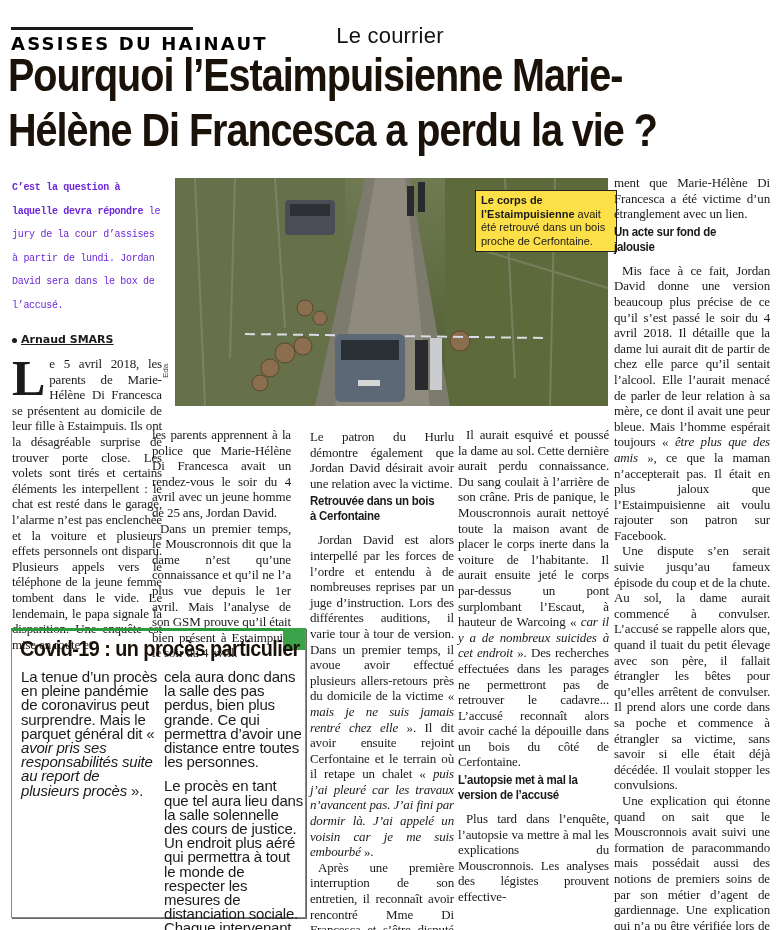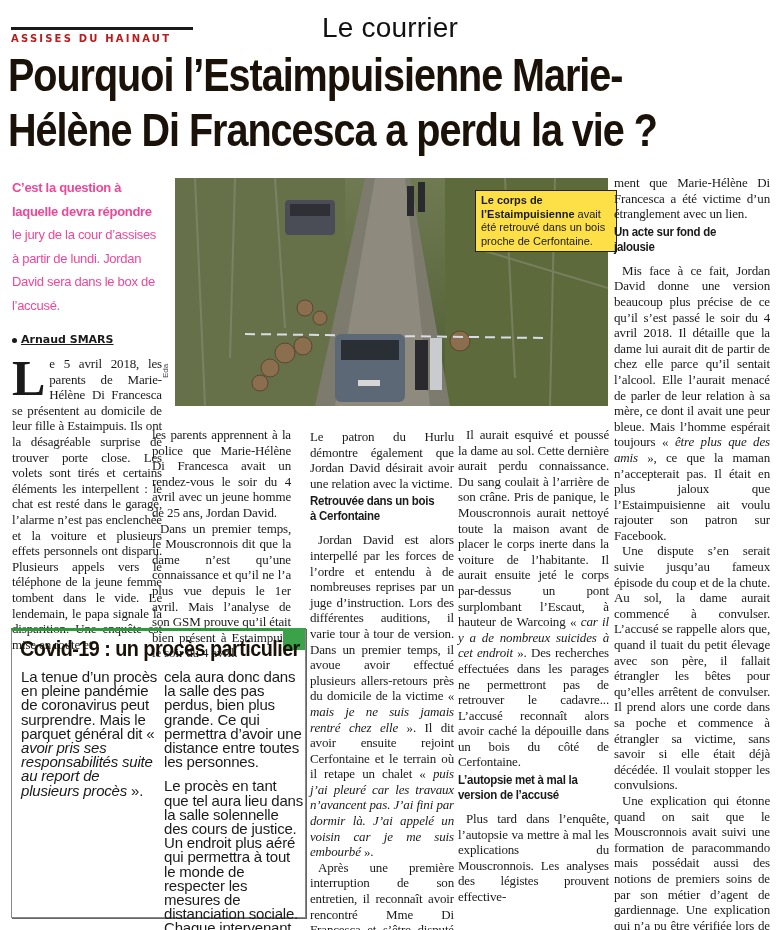--- a/index.html
+++ b/index.html
@@ -1,24 +1,24 @@
 <!DOCTYPE html>
 <html><head>
 <meta charset="utf-8">
 <style>
   html, body { margin: 0; padding: 0; background: #ffffff; }
   body { width: 780px; height: 930px; position: relative; overflow: hidden; color: #1a1a1a; }
   .abs { position: absolute; }
 
-  .publication { left: 0; width: 780px; top: 12px; text-align: center; font-family: "Liberation Sans", sans-serif; font-size: 28px; color: #111; letter-spacing: 0.2px; }
+  .publication { left: 0; width: 780px; top: 23px; text-align: center; font-family: "Liberation Sans", sans-serif; font-size: 22px; color: #111; letter-spacing: 0.2px; }
   .rubric-rule { left: 11px; top: 27px; width: 182px; height: 3px; background: #1a1a1a; }
-  .rubric { left: 11px; top: 33px; font-family: "DejaVu Sans", sans-serif; font-weight: bold; font-size: 10px; letter-spacing: 2.2px; color: #b91c1c; }
+  .rubric { left: 11px; top: 33px; font-family: "DejaVu Sans", sans-serif; font-weight: bold; font-size: 18px; letter-spacing: 2.2px; color: #000000; }
   .headline { left: 8px; top: 48px; width: 770px; font-family: "Liberation Sans", sans-serif; font-weight: bold; font-size: 46px; line-height: 55px; color: #1a1208; letter-spacing: -1.2px; transform: scaleX(0.86); transform-origin: left top; white-space: nowrap; }
 
-  .chapo { left: 12px; top: 176px; width: 152px; font-family: Liberation Sans, sans-serif; font-size: 13px; line-height: 23.5px; color: #ec4899; letter-spacing: -0.3px; }
+  .chapo { left: 12px; top: 176px; width: 152px; font-family: Liberation Mono, monospace; font-size: 10px; line-height: 23.5px; color: #6d28d9; letter-spacing: -0.3px; }
   .chapo b { font-weight: bold; }
   .byline { left: 12px; top: 333px; font-family: "DejaVu Sans", sans-serif; font-weight: bold; font-size: 11px; color: #1a1a1a; text-decoration: underline; }
   .byline .dot { display: inline-block; width: 5px; height: 5px; border-radius: 50%; background: #1a1a1a; margin-right: 4px; vertical-align: middle; }
 
   .col { font-family: "Liberation Serif", serif; font-size: 13px; line-height: 15.6px; text-align: justify; color: #1a1a1a; letter-spacing: -0.15px; }
   .col p { margin: 0; text-indent: 8px; }
   .col p.noindent { text-indent: 0; }
   .col i { font-style: italic; }
   .col .sub { font-family: "Liberation Sans", sans-serif; font-weight: bold; font-size: 12.5px; line-height: 15px; text-align: left; margin: 3px 0 8px 0; text-indent: 0; letter-spacing: -0.3px; transform: scaleX(0.92); transform-origin: left; }
   .dropcap { float: left; font-family: "Liberation Serif", serif; font-weight: bold; font-size: 50px; line-height: 40px; margin: 2px 4px 0 0; color: #1a1a1a; }

